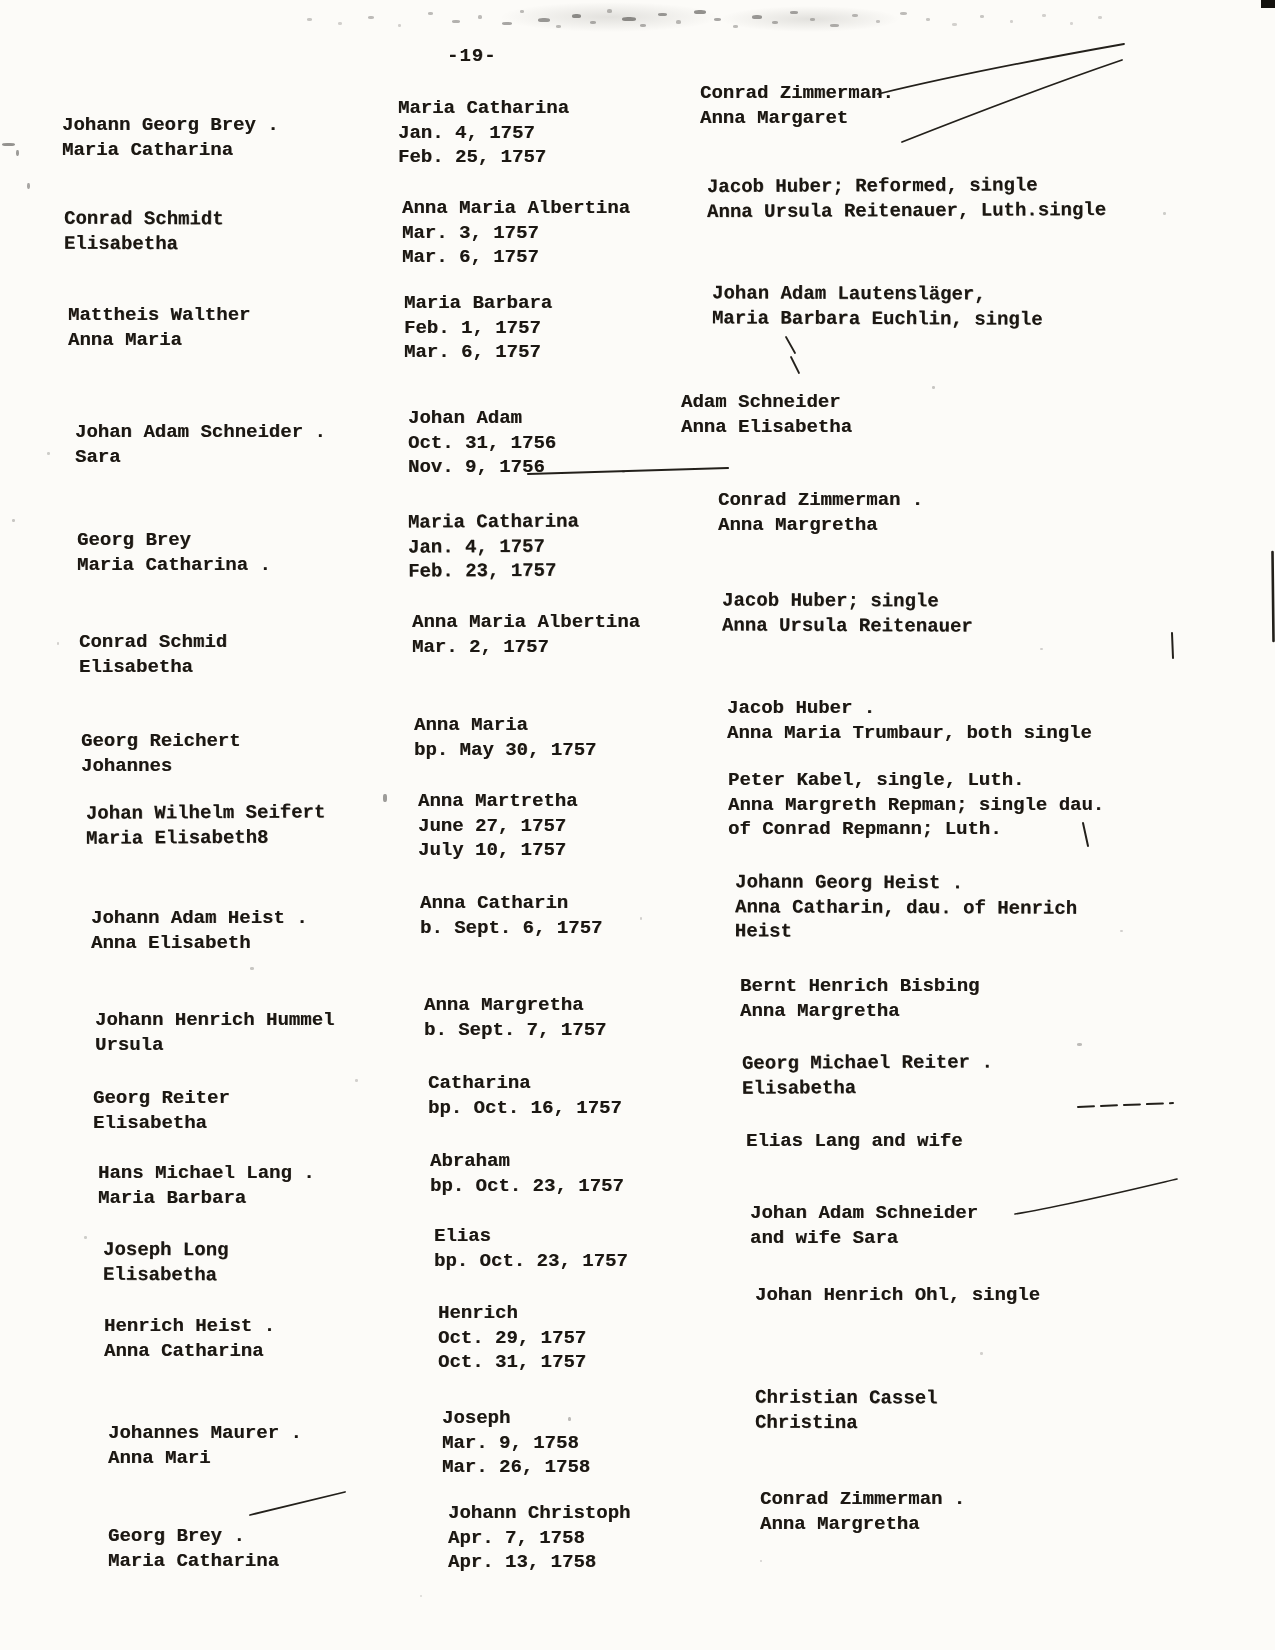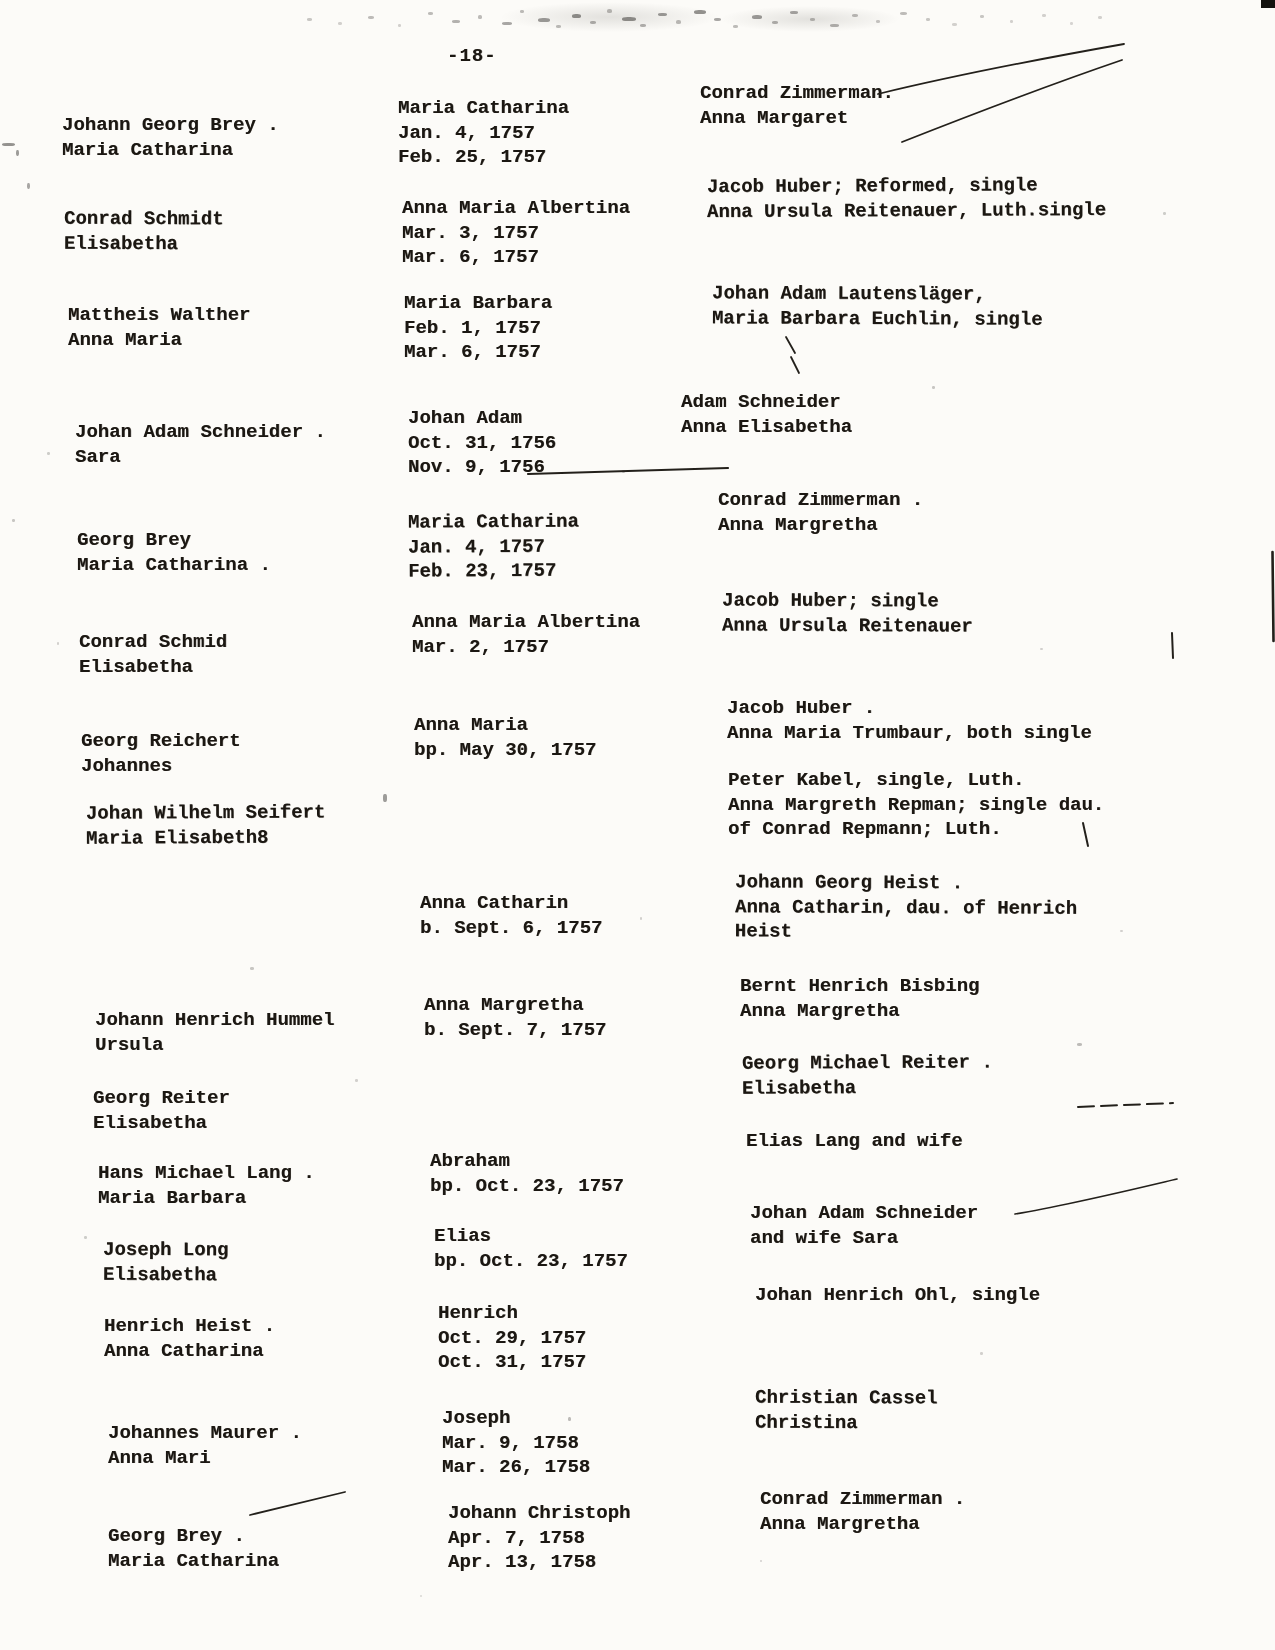--- a/index.html
+++ b/index.html
@@ -29,21 +29,21 @@
   }
   .overlay{position:absolute;left:0;top:0;pointer-events:none;}
   .speck{position:absolute;background:#2b2925;border-radius:40%;}
   .blotch{position:absolute;background:radial-gradient(closest-side,rgba(70,68,60,0.14),rgba(70,68,60,0));}
 </style>
 </head>
 <body>
 
 <div class="page">
 
-  <div class="pageno">-18-</div>
+  <div class="pageno">-19-</div>
 
   <div class="cell" style="left:62px;top:113px"><div>Johann Georg Brey .</div><div>Maria Catharina</div></div>
   <div class="cell" style="left:398px;top:96px"><div>Maria Catharina</div><div>Jan. 4, 1757</div><div>Feb. 25, 1757</div></div>
   <div class="cell" style="left:700px;top:81px"><div>Conrad Zimmerman.</div><div>Anna Margaret</div></div>
 
   <div class="cell tilt-a" style="left:64px;top:207px"><div>Conrad Schmidt</div><div>Elisabetha</div></div>
   <div class="cell" style="left:402px;top:196px"><div>Anna Maria Albertina</div><div>Mar. 3, 1757</div><div>Mar. 6, 1757</div></div>
   <div class="cell tilt-b" style="left:707px;top:174px"><div>Jacob Huber; Reformed, single</div><div>Anna Ursula Reitenauer, Luth.single</div></div>
 
   <div class="cell" style="left:68px;top:303px"><div>Mattheis Walther</div><div>Anna Maria</div></div>
@@ -60,30 +60,33 @@
 
   <div class="cell" style="left:79px;top:630px"><div>Conrad Schmid</div><div>Elisabetha</div></div>
   <div class="cell" style="left:412px;top:610px"><div>Anna Maria Albertina</div><div>Mar. 2, 1757</div></div>
   <div class="cell tilt-a" style="left:722px;top:589px"><div>Jacob Huber; single</div><div>Anna Ursula Reitenauer</div></div>
 
   <div class="cell" style="left:81px;top:729px"><div>Georg Reichert</div><div>Johannes</div></div>
   <div class="cell" style="left:414px;top:713px"><div>Anna Maria</div><div>bp. May 30, 1757</div></div>
   <div class="cell" style="left:727px;top:696px"><div>Jacob Huber .</div><div>Anna Maria Trumbaur, both single</div></div>
 
   <div class="cell tilt-b" style="left:86px;top:801px"><div>Johan Wilhelm Seifert</div><div>Maria Elisabeth8</div></div>
+  <div class="cell" style="left:418px;top:789px"><div>Anna Martretha</div><div>June 27, 1757</div><div>July 10, 1757</div></div>
   <div class="cell" style="left:728px;top:768px"><div>Peter Kabel, single, Luth.</div><div>Anna Margreth Repman; single dau.</div><div>of Conrad Repmann; Luth.</div></div>
 
+  <div class="cell" style="left:91px;top:906px"><div>Johann Adam Heist .</div><div>Anna Elisabeth</div></div>
   <div class="cell" style="left:420px;top:891px"><div>Anna Catharin</div><div>b. Sept. 6, 1757</div></div>
   <div class="cell tilt-a" style="left:735px;top:871px"><div>Johann Georg Heist .</div><div>Anna Catharin, dau. of Henrich</div><div>Heist</div></div>
 
   <div class="cell" style="left:95px;top:1008px"><div>Johann Henrich Hummel</div><div>Ursula</div></div>
   <div class="cell" style="left:424px;top:993px"><div>Anna Margretha</div><div>b. Sept. 7, 1757</div></div>
   <div class="cell" style="left:740px;top:974px"><div>Bernt Henrich Bisbing</div><div>Anna Margretha</div></div>
 
   <div class="cell" style="left:93px;top:1086px"><div>Georg Reiter</div><div>Elisabetha</div></div>
+  <div class="cell" style="left:428px;top:1071px"><div>Catharina</div><div>bp. Oct. 16, 1757</div></div>
   <div class="cell tilt-b" style="left:742px;top:1051px"><div>Georg Michael Reiter .</div><div>Elisabetha</div></div>
 
   <div class="cell" style="left:98px;top:1161px"><div>Hans Michael Lang .</div><div>Maria Barbara</div></div>
   <div class="cell" style="left:430px;top:1149px"><div>Abraham</div><div>bp. Oct. 23, 1757</div></div>
   <div class="cell" style="left:746px;top:1129px"><div>Elias Lang and wife</div></div>
 
   <div class="cell tilt-a" style="left:103px;top:1238px"><div>Joseph Long</div><div>Elisabetha</div></div>
   <div class="cell" style="left:434px;top:1224px"><div>Elias</div><div>bp. Oct. 23, 1757</div></div>
   <div class="cell" style="left:750px;top:1201px"><div>Johan Adam Schneider</div><div>and wife Sara</div></div>
 

